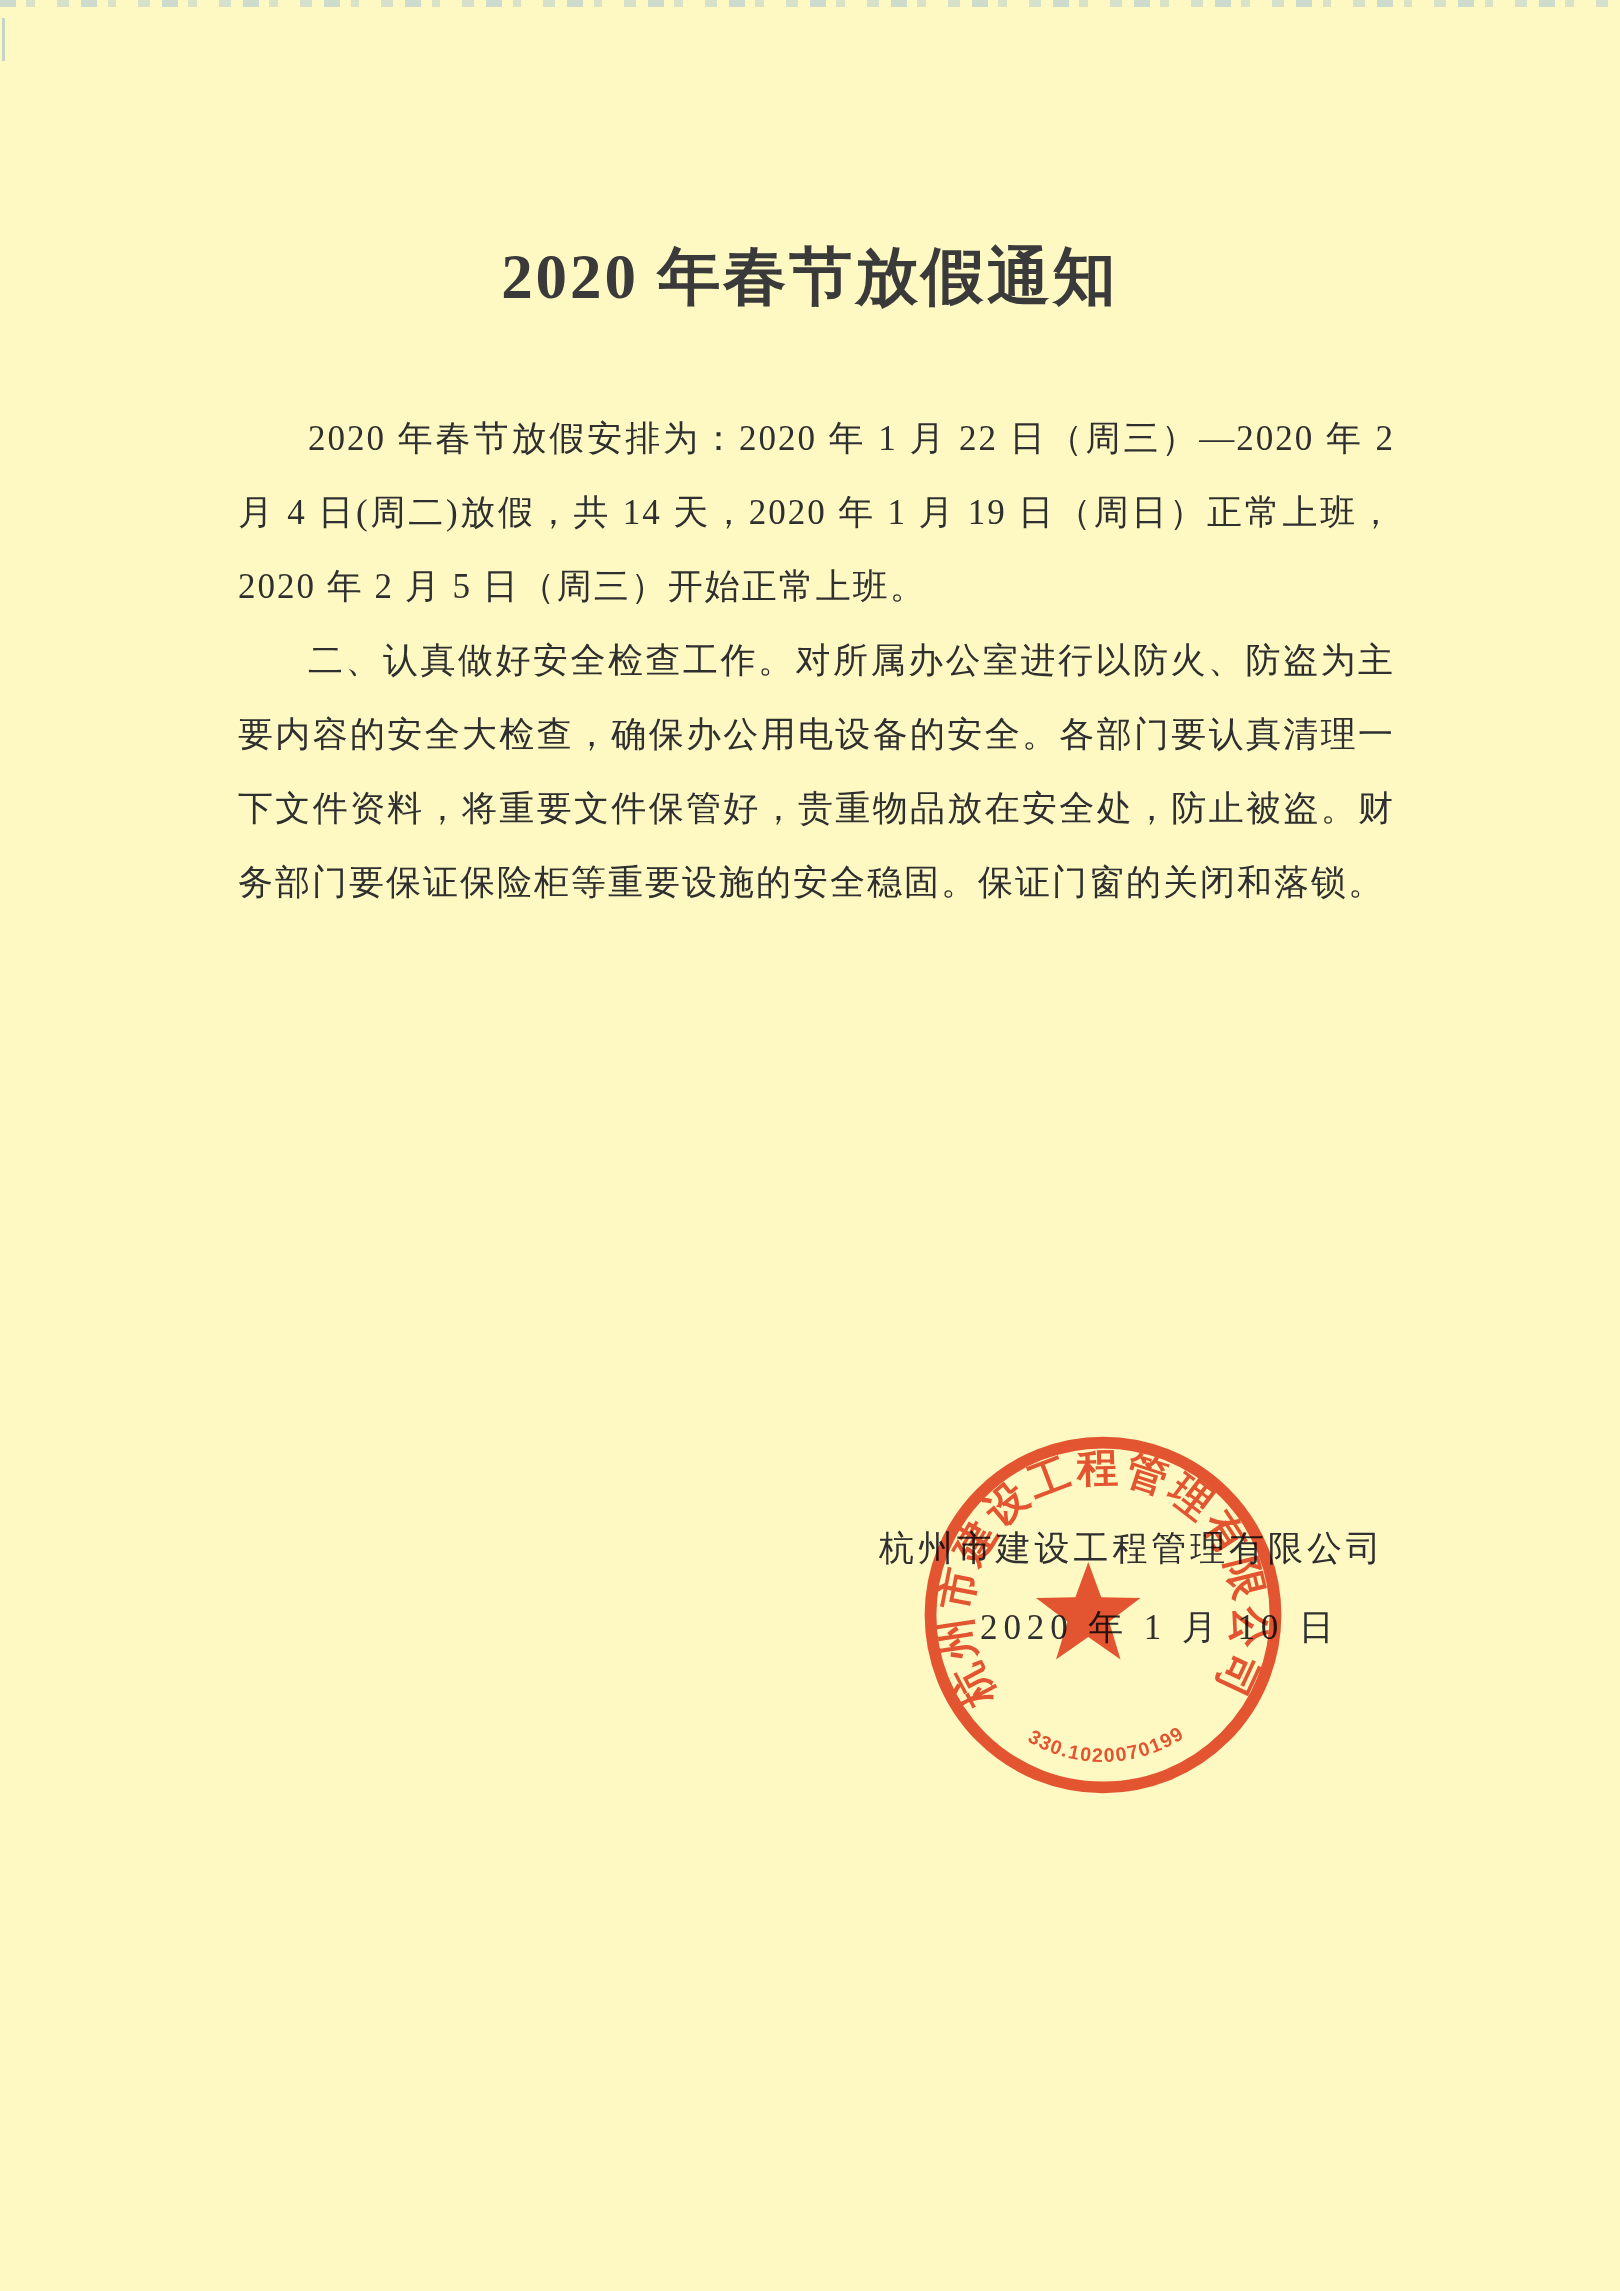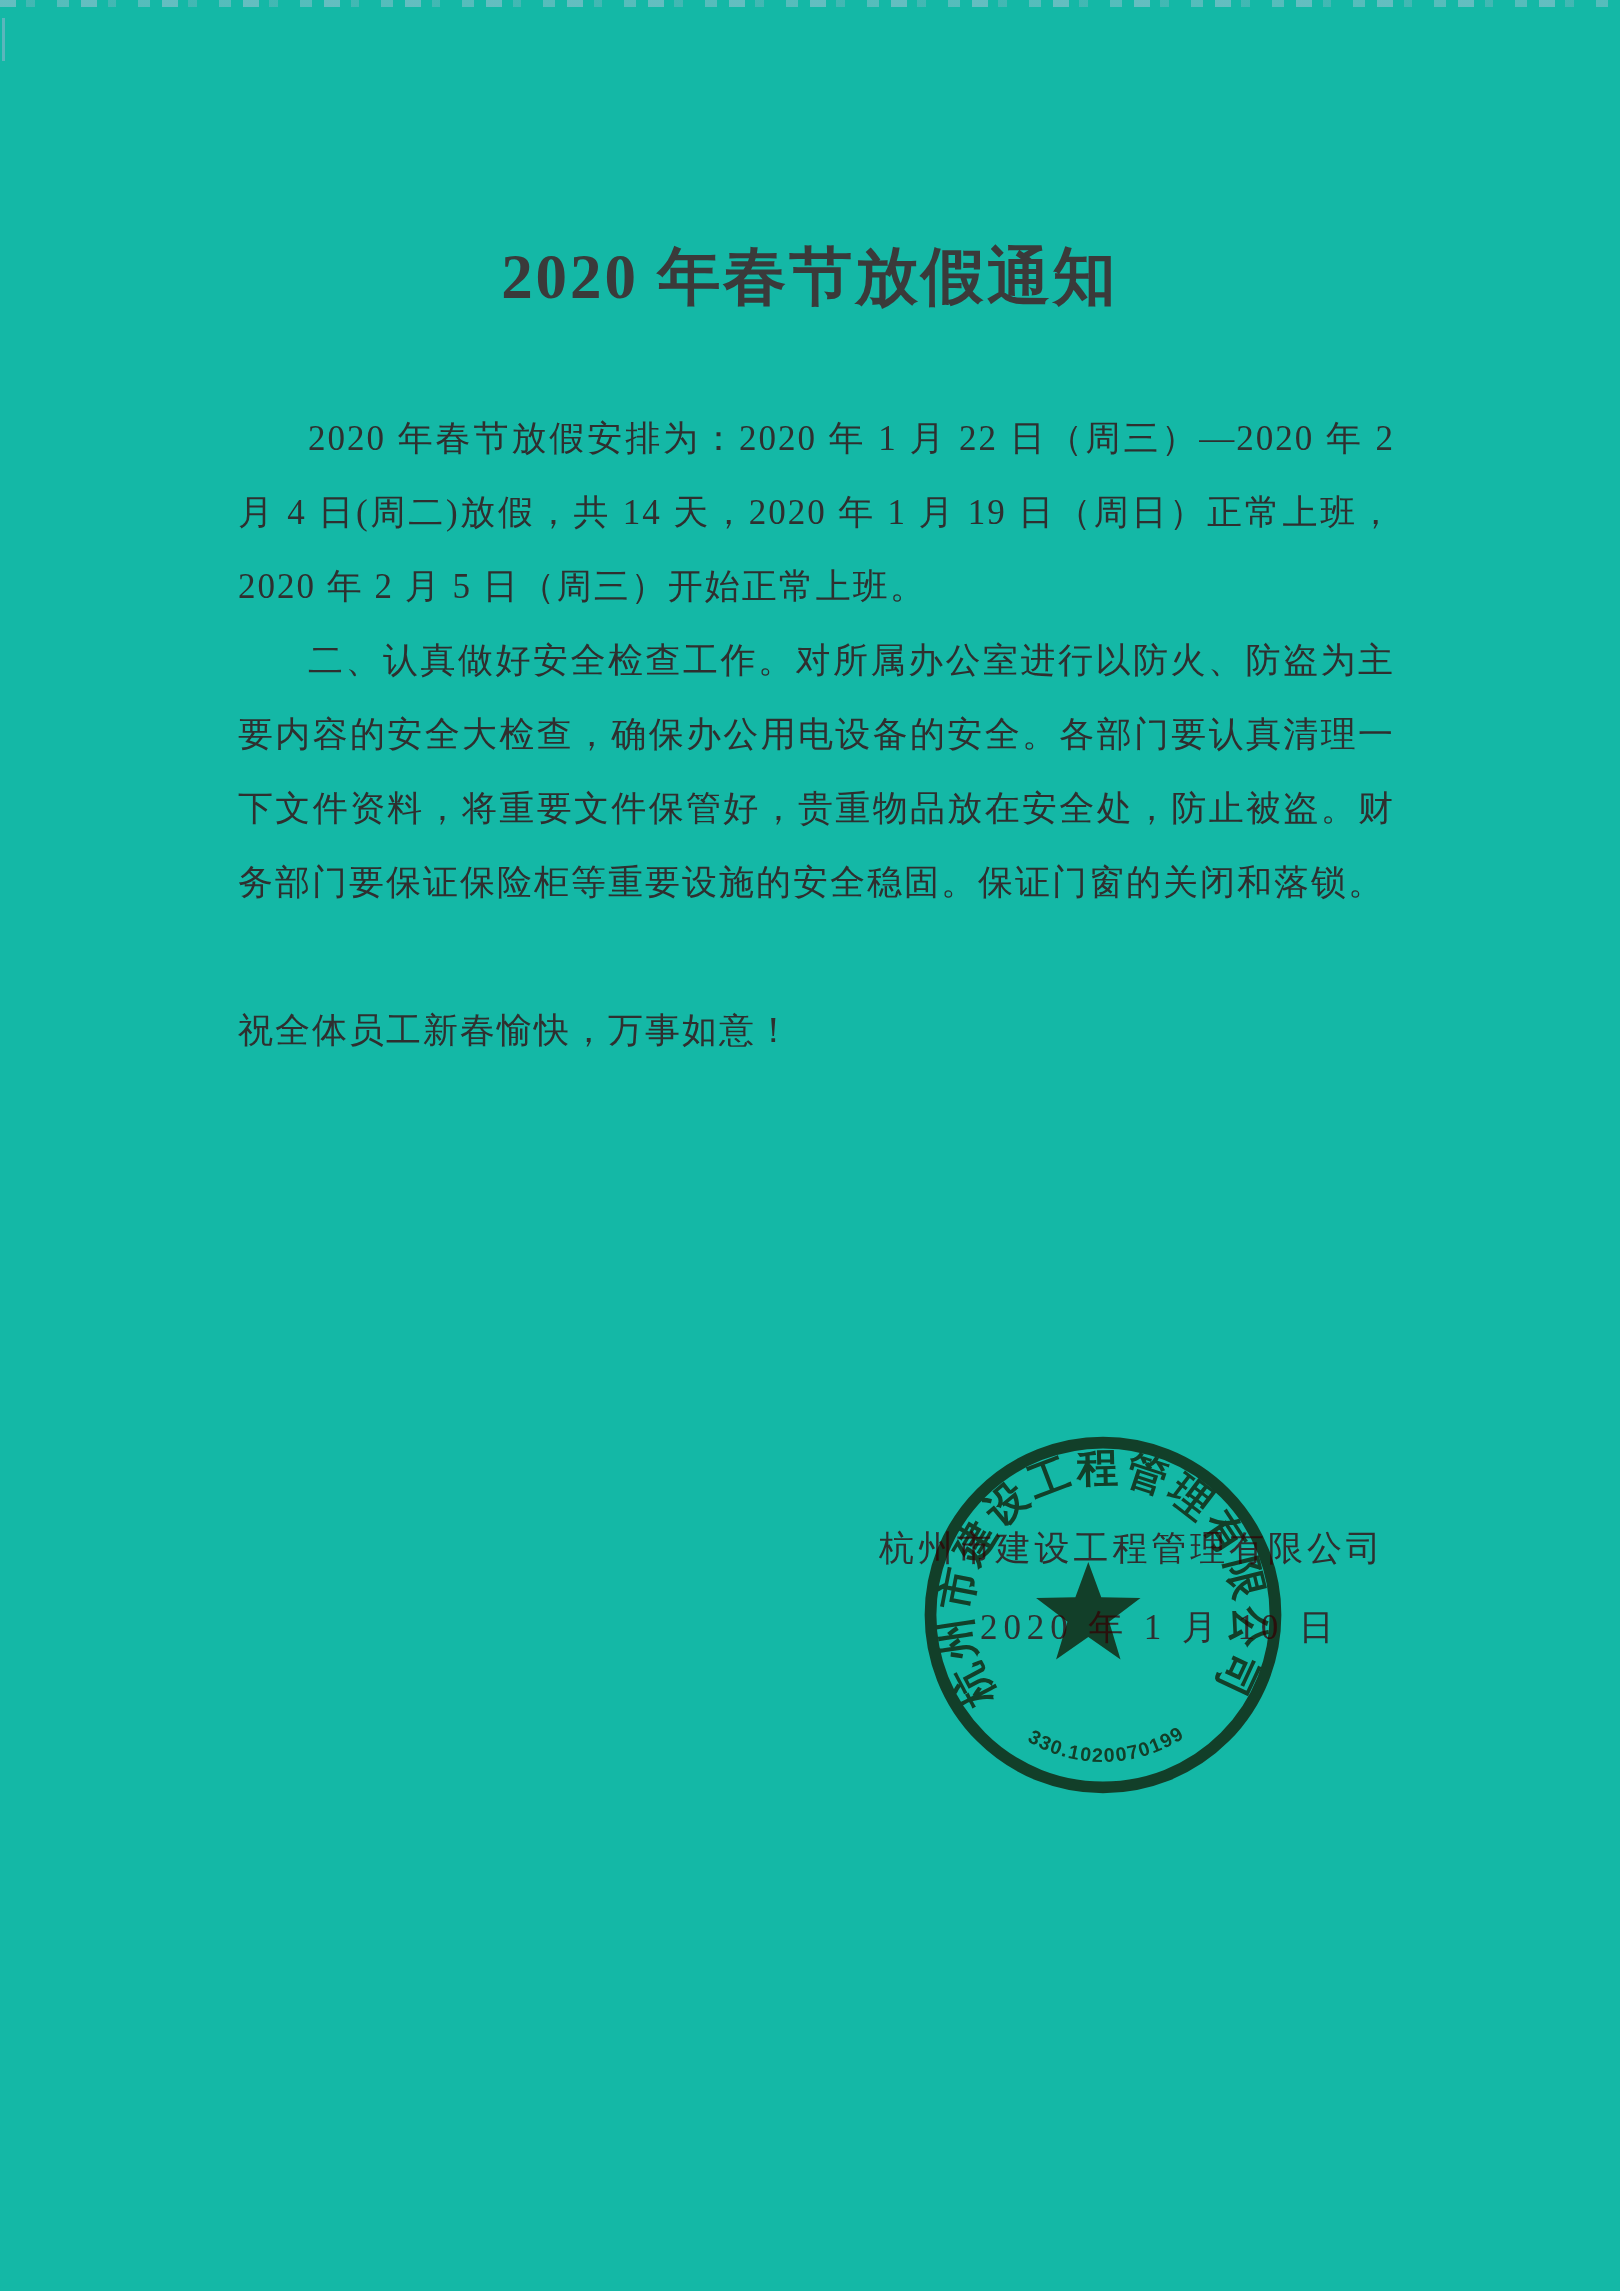--- a/index.html
+++ b/index.html
@@ -4,21 +4,21 @@
 <style>
   html, body {
     margin: 0;
     padding: 0;
     background: #ffffff;
   }
   .page {
     position: relative;
     width: 1620px;
     height: 2292px;
-    background: #14b8a6;
+    background: #fef9c3;
     overflow: hidden;
     font-family: "Liberation Serif", "DejaVu Serif", serif;
     color: #2e2e2e;
   }
   
   .scan-strip {
     position: absolute;
     top: 0; left: 0; right: 0;
     height: 6.9px;
     background: repeating-linear-gradient(90deg,
@@ -107,21 +107,20 @@
 <div class="page">
 
   <div class="scan-strip"></div>
   <div class="scan-tick"></div>
 
   <h1 class="doc-title">2020 年春节放假通知</h1>
 
   <div class="body-text">
     <p>2020 年春节放假安排为：2020 年 1 月 22 日（周三）—2020 年 2 月 4 日(周二)放假，共 14 天，2020 年 1 月 19 日（周日）正常上班，2020 年 2 月 5 日（周三）开始正常上班。</p>
     <p>二、认真做好安全检查工作。对所属办公室进行以防火、防盗为主要内容的安全大检查，确保办公用电设备的安全。各部门要认真清理一下文件资料，将重要文件保管好，贵重物品放在安全处，防止被盗。财务部门要保证保险柜等重要设施的安全稳固。保证门窗的关闭和落锁。</p>
-    <p class="closing">祝全体员工新春愉快，万事如意！</p>
   </div>
 
   <div class="sig-company">杭州市建设工程管理有限公司</div>
 
   <div class="sig-date">2020 年 1 月 10 日</div>
 
   <svg class="seal" viewBox="0 0 400 400" xmlns="http://www.w3.org/2000/svg">
     <defs>
       <path id="ringPath" d="M 95.8 287.4 A 136 136 0 1 1 304.2 287.4" fill="none"></path>
       <path id="serialPath" d="M 120.5 327.2 A 150 150 0 0 0 279.5 327.2" fill="none"></path>

